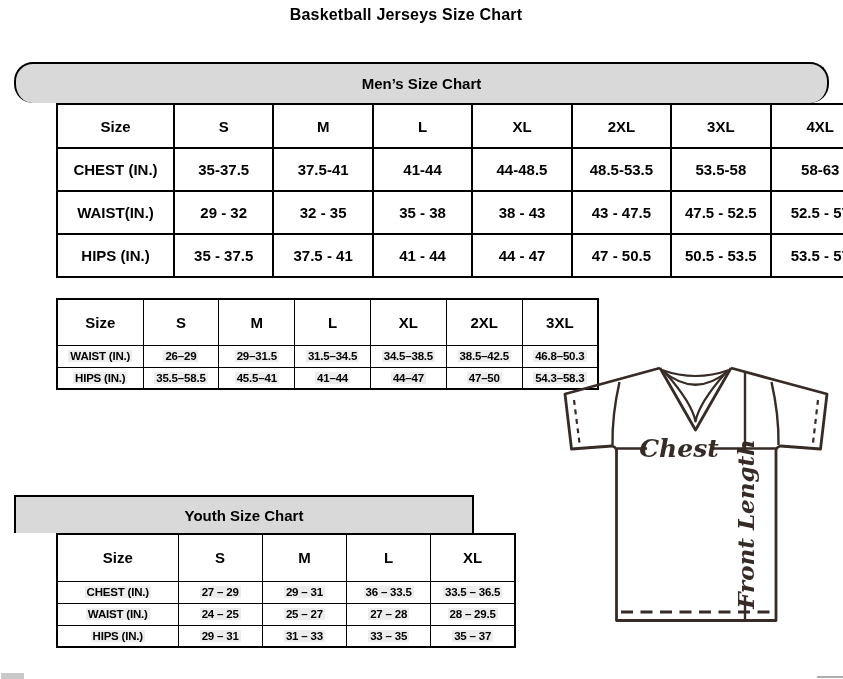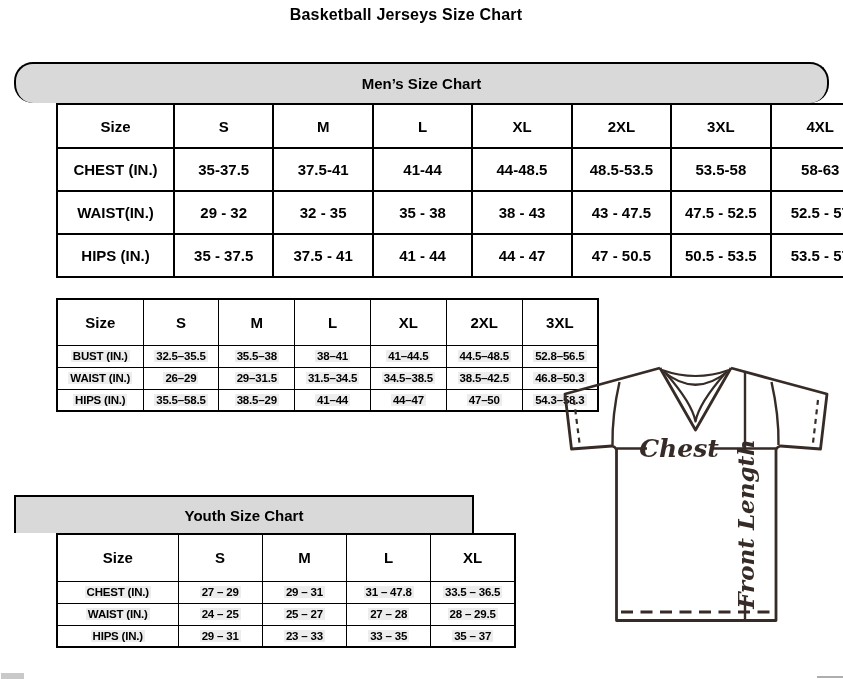--- a/index.html
+++ b/index.html
@@ -145,41 +145,32 @@
           <th>S</th>
           <th>M</th>
           <th>L</th>
           <th>XL</th>
           <th>2XL</th>
           <th>3XL</th>
         </tr>
       </thead>
       <tbody>
         <tr>
-          <th><span class="hl">BUST (IN.)</span></th>
-          <td><span class="hl">32.5–35.5</span></td>
-          <td><span class="hl">35.5–38</span></td>
-          <td><span class="hl">38–41</span></td>
-          <td><span class="hl">41–44.5</span></td>
-          <td><span class="hl">44.5–48.5</span></td>
-          <td><span class="hl">52.8–56.5</span></td>
-        </tr>
-        <tr>
           <th><span class="hl">WAIST (IN.)</span></th>
           <td><span class="hl">26–29</span></td>
           <td><span class="hl">29–31.5</span></td>
           <td><span class="hl">31.5–34.5</span></td>
           <td><span class="hl">34.5–38.5</span></td>
           <td><span class="hl">38.5–42.5</span></td>
           <td><span class="hl">46.8–50.3</span></td>
         </tr>
         <tr>
           <th><span class="hl">HIPS (IN.)</span></th>
           <td><span class="hl">35.5–58.5</span></td>
-          <td><span class="hl">38.5–29</span></td>
+          <td><span class="hl">45.5–41</span></td>
           <td><span class="hl">41–44</span></td>
           <td><span class="hl">44–47</span></td>
           <td><span class="hl">47–50</span></td>
           <td><span class="hl">54.3–58.3</span></td>
         </tr>
       </tbody>
     </table>
 </div>
 
 <div class="chart small" id="youth">
@@ -199,34 +190,34 @@
           <th>M</th>
           <th>L</th>
           <th>XL</th>
         </tr>
       </thead>
       <tbody>
         <tr>
           <th><span class="hl">CHEST (IN.)</span></th>
           <td><span class="hl">27 – 29</span></td>
           <td><span class="hl">29 – 31</span></td>
-          <td><span class="hl">31 – 47.8</span></td>
+          <td><span class="hl">36 – 33.5</span></td>
           <td><span class="hl">33.5 – 36.5</span></td>
         </tr>
         <tr>
           <th><span class="hl">WAIST (IN.)</span></th>
           <td><span class="hl">24 – 25</span></td>
           <td><span class="hl">25 – 27</span></td>
           <td><span class="hl">27 – 28</span></td>
           <td><span class="hl">28 – 29.5</span></td>
         </tr>
         <tr>
           <th><span class="hl">HIPS (IN.)</span></th>
           <td><span class="hl">29 – 31</span></td>
-          <td><span class="hl">23 – 33</span></td>
+          <td><span class="hl">31 – 33</span></td>
           <td><span class="hl">33 – 35</span></td>
           <td><span class="hl">35 – 37</span></td>
         </tr>
       </tbody>
     </table>
 </div>
 
 <svg id="jersey-svg" width="843" height="679" viewBox="0 0 843 679">
   <g stroke="#362b26" fill="none" stroke-linejoin="round" stroke-linecap="butt">
 

